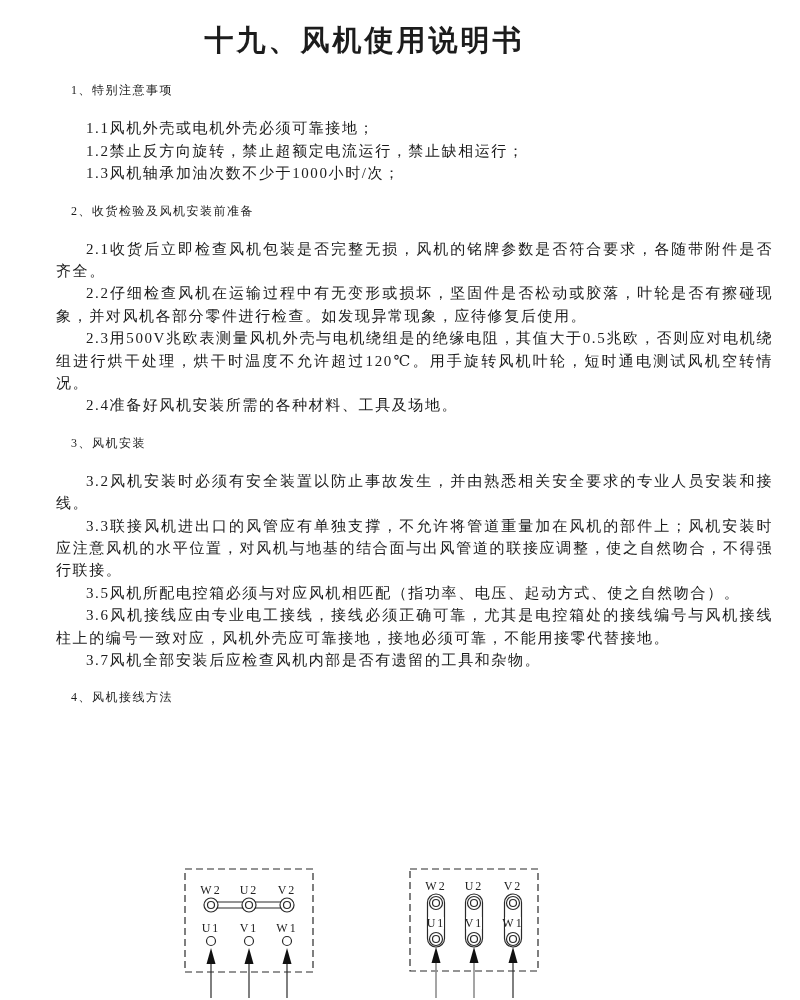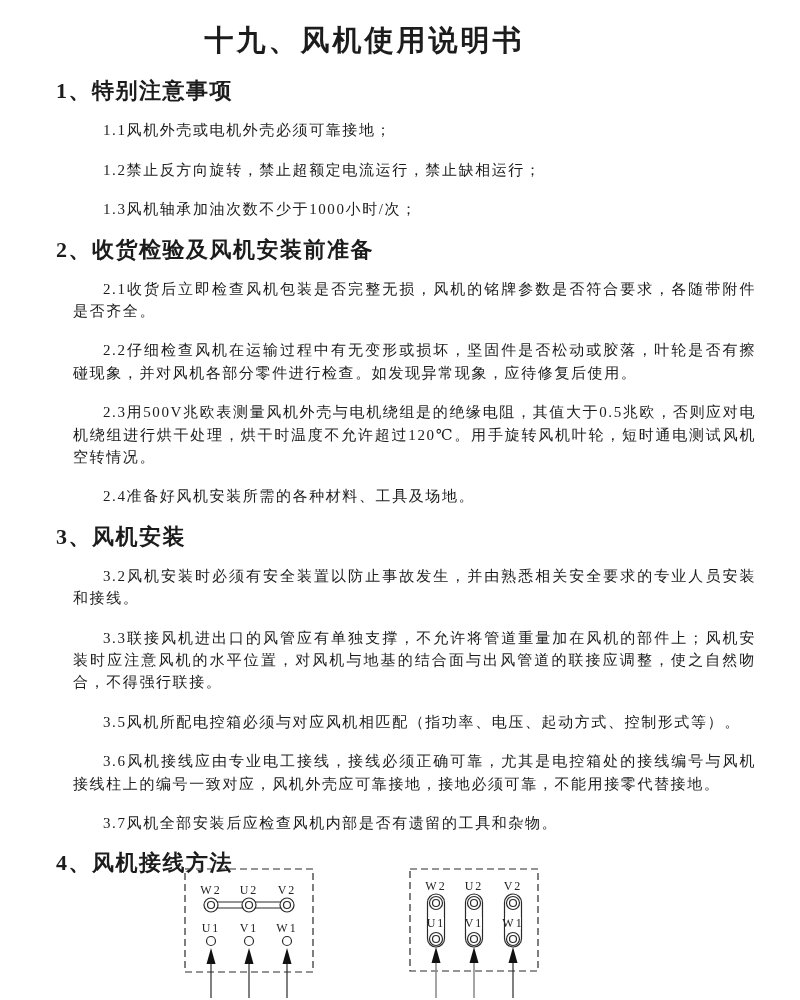--- a/index.html
+++ b/index.html
@@ -2,22 +2,22 @@
 <html><head>
 <meta charset="utf-8">
 <style>
   html,body{margin:0;padding:0;background:#ffffff;}
   body{width:800px;height:1000px;overflow:hidden;
        font-family:"Liberation Serif","DejaVu Serif",serif;color:#1c1c1c;}
   .page{position:relative;width:800px;height:1000px;box-sizing:border-box;
         padding:24px 27px 0 56px;background:#fff;border-radius:28px;}
   .doc-title{font-size:29px;font-weight:bold;text-align:center;line-height:1.15;
              margin:0 0 22px 0;letter-spacing:3px;transform:translateX(-50px);}
-  h2.sec{font-size:22px;font-weight:bold;margin:0;line-height:23px;letter-spacing:1.5px;}
-  p.body{font-size:15px;line-height:22.4px;margin:17px;text-align:justify;
+  h2.sec{font-size:12px;font-weight:normal;margin:15px;line-height:23px;letter-spacing:1.5px;}
+  p.body{font-size:15px;line-height:22.4px;margin:0;text-align:justify;
          text-indent:30px;letter-spacing:1.6px;}
   .diagrams{position:absolute;left:0;top:858px;width:800px;height:188px;}
   svg.diag{position:absolute;top:0;}
   svg.star{left:170px;}
   svg.delta{left:395px;}
   .diag text{font-family:"Liberation Serif","DejaVu Serif",serif;fill:#222;}
   .term-label{font-size:12px;letter-spacing:2px;}
   .cap{font-size:11.5px;letter-spacing:1px;}
   .ln{stroke:#2a2a2a;stroke-width:1.2;fill:none;}
   .dash{stroke:#2a2a2a;stroke-width:1.2;fill:none;stroke-dasharray:7 4;}
@@ -43,21 +43,21 @@
     <p class="body">2.1收货后立即检查风机包装是否完整无损，风机的铭牌参数是否符合要求，各随带附件是否齐全。</p>
     <p class="body">2.2仔细检查风机在运输过程中有无变形或损坏，坚固件是否松动或胶落，叶轮是否有擦碰现象，并对风机各部分零件进行检查。如发现异常现象，应待修复后使用。</p>
     <p class="body">2.3用500V兆欧表测量风机外壳与电机绕组是的绝缘电阻，其值大于0.5兆欧，否则应对电机绕组进行烘干处理，烘干时温度不允许超过120℃。用手旋转风机叶轮，短时通电测试风机空转情况。</p>
     <p class="body">2.4准备好风机安装所需的各种材料、工具及场地。</p>
   </section>
 
   <section>
     <h2 class="sec">3、风机安装</h2>
     <p class="body">3.2风机安装时必须有安全装置以防止事故发生，并由熟悉相关安全要求的专业人员安装和接线。</p>
     <p class="body">3.3联接风机进出口的风管应有单独支撑，不允许将管道重量加在风机的部件上；风机安装时应注意风机的水平位置，对风机与地基的结合面与出风管道的联接应调整，使之自然吻合，不得强行联接。</p>
-    <p class="body">3.5风机所配电控箱必须与对应风机相匹配（指功率、电压、起动方式、控制形式等）。</p>
+    <p class="body">3.5风机所配电控箱必须与对应风机相匹配（指功率、电压、起动方式、使之自然吻合）。</p>
     <p class="body">3.6风机接线应由专业电工接线，接线必须正确可靠，尤其是电控箱处的接线编号与风机接线柱上的编号一致对应，风机外壳应可靠接地，接地必须可靠，不能用接零代替接地。</p>
     <p class="body">3.7风机全部安装后应检查风机内部是否有遗留的工具和杂物。</p>
   </section>
 
   <section>
     <h2 class="sec">4、风机接线方法</h2>
   </section>
 
   <div class="diagrams">
 

